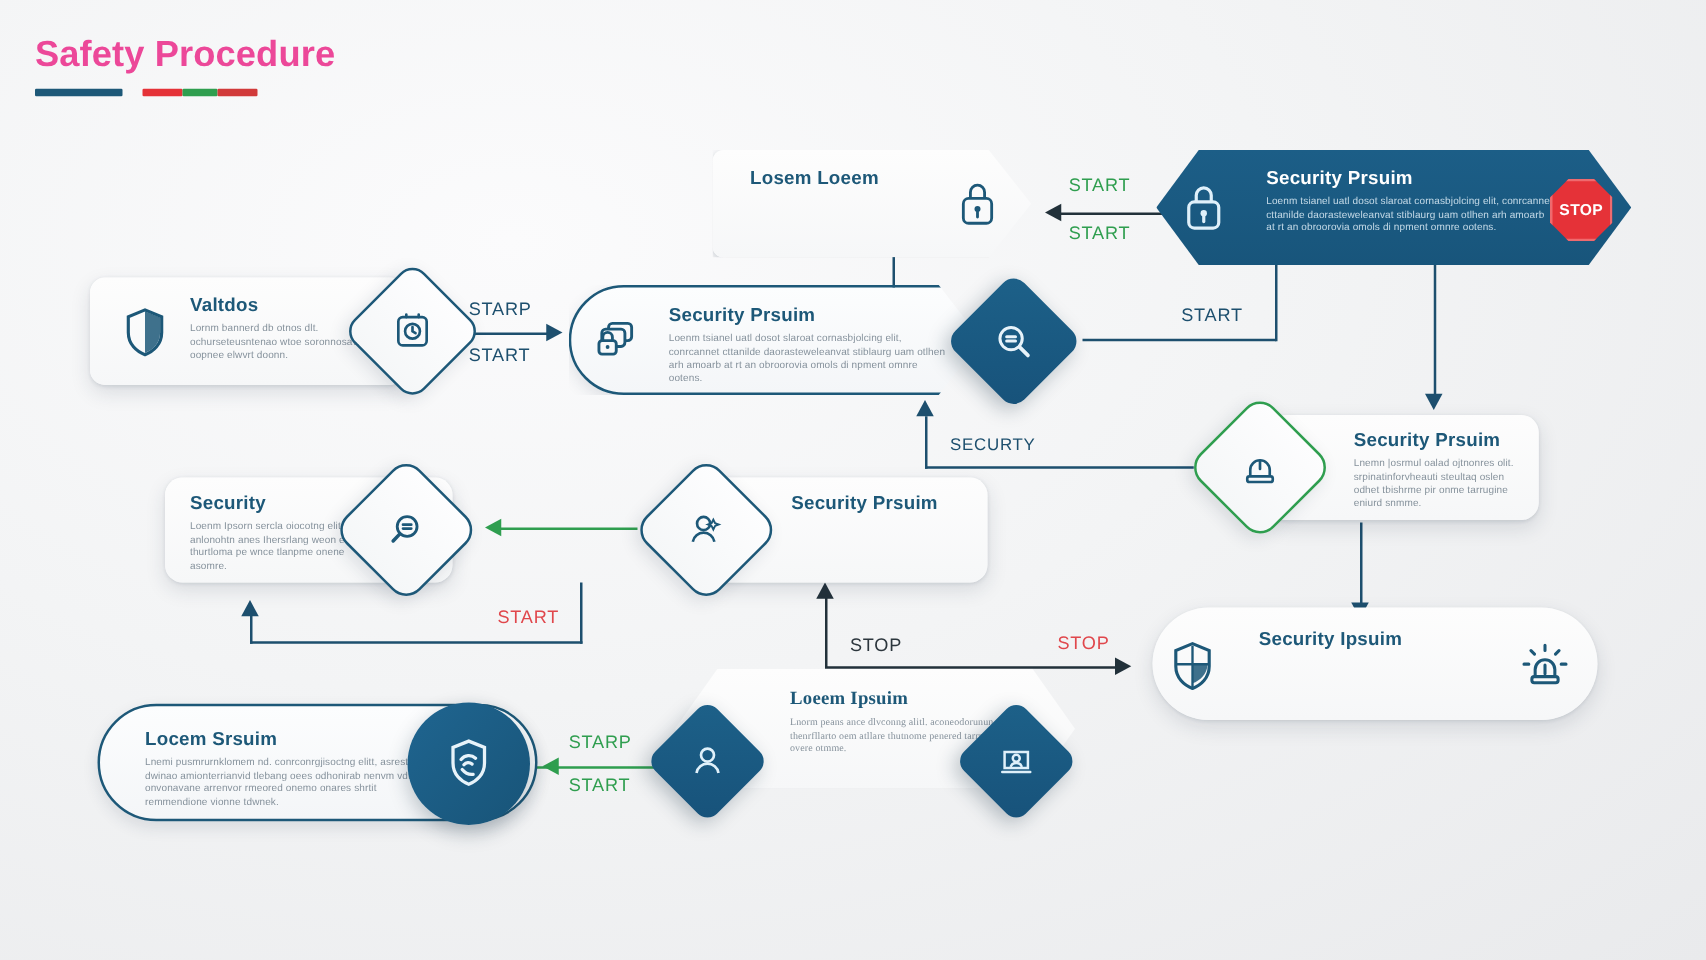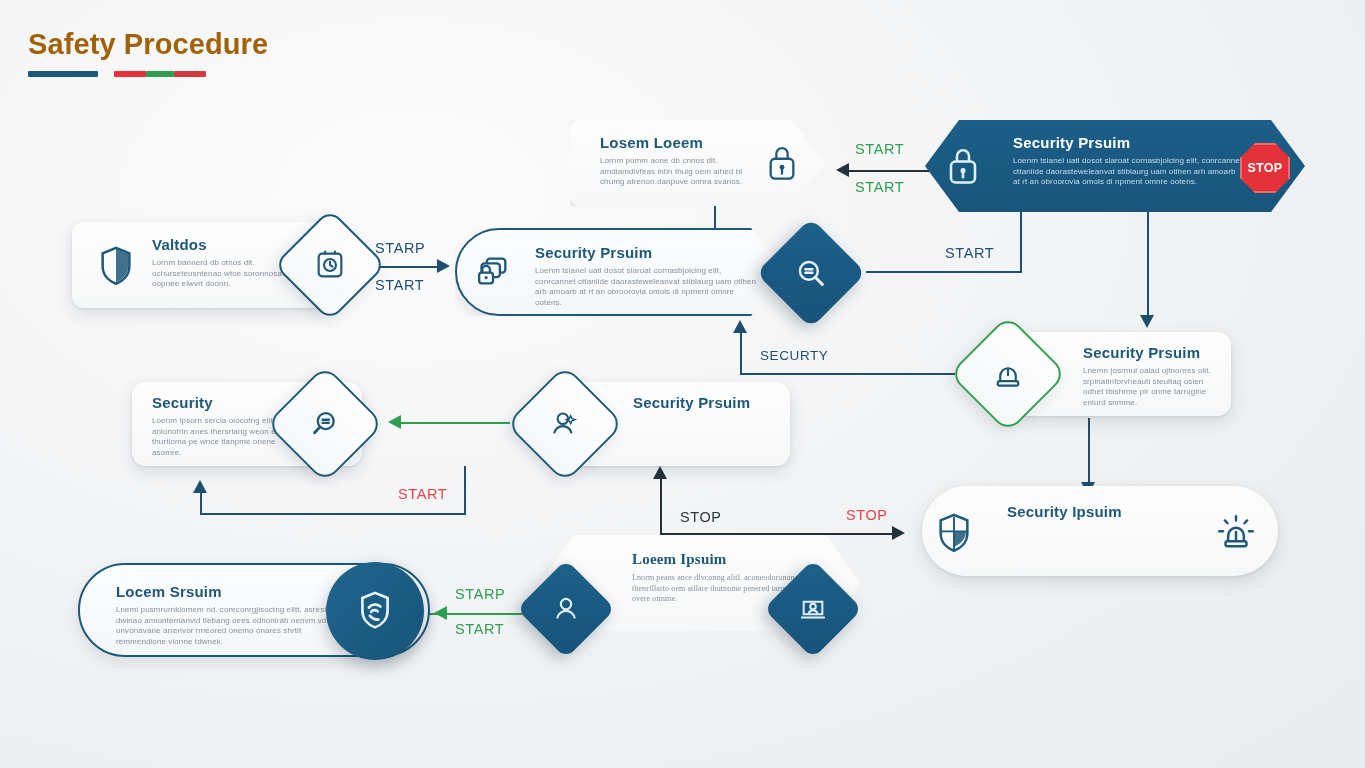--- a/index.html
+++ b/index.html
@@ -7,21 +7,21 @@
     width:1365px;height:768px;overflow:hidden;
     font-family:"Liberation Sans","DejaVu Sans",sans-serif;
     background:radial-gradient(ellipse at 30% 25%, #fbfbfc 0%, #f3f4f5 45%, #e9eaec 100%);
     position:relative;
   }
   #stage{position:absolute;inset:0;}
 
   
   .title{
     position:absolute;left:28px;top:28px;
-    font-size:29px;font-weight:600;color:#a16207;letter-spacing:.1px;
+    font-size:29px;font-weight:600;color:#ec4899;letter-spacing:.1px;
   }
   .accent{position:absolute;left:28px;top:71px;height:6px;display:flex;gap:0;}
   .accent i{display:block;height:6px;border-radius:1px;}
   .card{
     position:absolute;box-sizing:border-box;
     background:linear-gradient(180deg,#fdfdfd 0%,#f6f7f8 100%);
     box-shadow:0 6px 16px rgba(30,50,70,.13), 0 1px 3px rgba(30,50,70,.10);
   }
   .card.outlined{background:linear-gradient(180deg,#fcfdfe 0%,#f4f6f8 100%);
     border:2px solid #1d5878;box-shadow:0 5px 13px rgba(30,50,70,.12);}
@@ -142,21 +142,20 @@
   <div class="tip" style="left:434px;top:606px;border-top:7px solid transparent;border-bottom:7px solid transparent;border-right:13px solid #2f9e4f;"></div>
   <div class="tip" style="left:534px;top:606px;border-top:7px solid transparent;border-bottom:7px solid transparent;border-left:13px solid #2f9e4f;"></div>
   <div class="lbl g" style="left:455px;top:586px;">STARP</div>
   <div class="lbl g" style="left:455px;top:621px;">START</div>
 
   <div class="ln h green" style="left:428px;top:613px;width:18px;"></div>
 
   <div class="card chev-r" style="left:570px;top:120px;width:255px;height:86px;border-radius:9px;">
     <div class="txt" style="left:30px;top:14px;width:160px;">
       <div class="h">Losem Loeem</div>
-      <div class="body">Lornm pomm aone db cnnos dlt. amdiamdlvfeas intin thulg oem alhed bl chumg atrenon.danpuve onnra svanos.</div>
     </div>
   </div>
   <div class="iconbox" style="left:762px;top:140px;width:40px;height:46px;">
     <svg width="34" height="40" viewBox="0 0 24 28" fill="none" stroke="#1d5878" stroke-width="1.6">
       <rect x="4" y="11" width="16" height="14" rx="3"></rect>
       <path d="M8 11V7.5a4 4 0 0 1 8 0V11"></path>
       <circle cx="12" cy="17" r="1.7" fill="#1d5878" stroke="none"></circle>
       <path d="M12 18.5v3" stroke-linecap="round"></path>
     </svg>
   </div>

